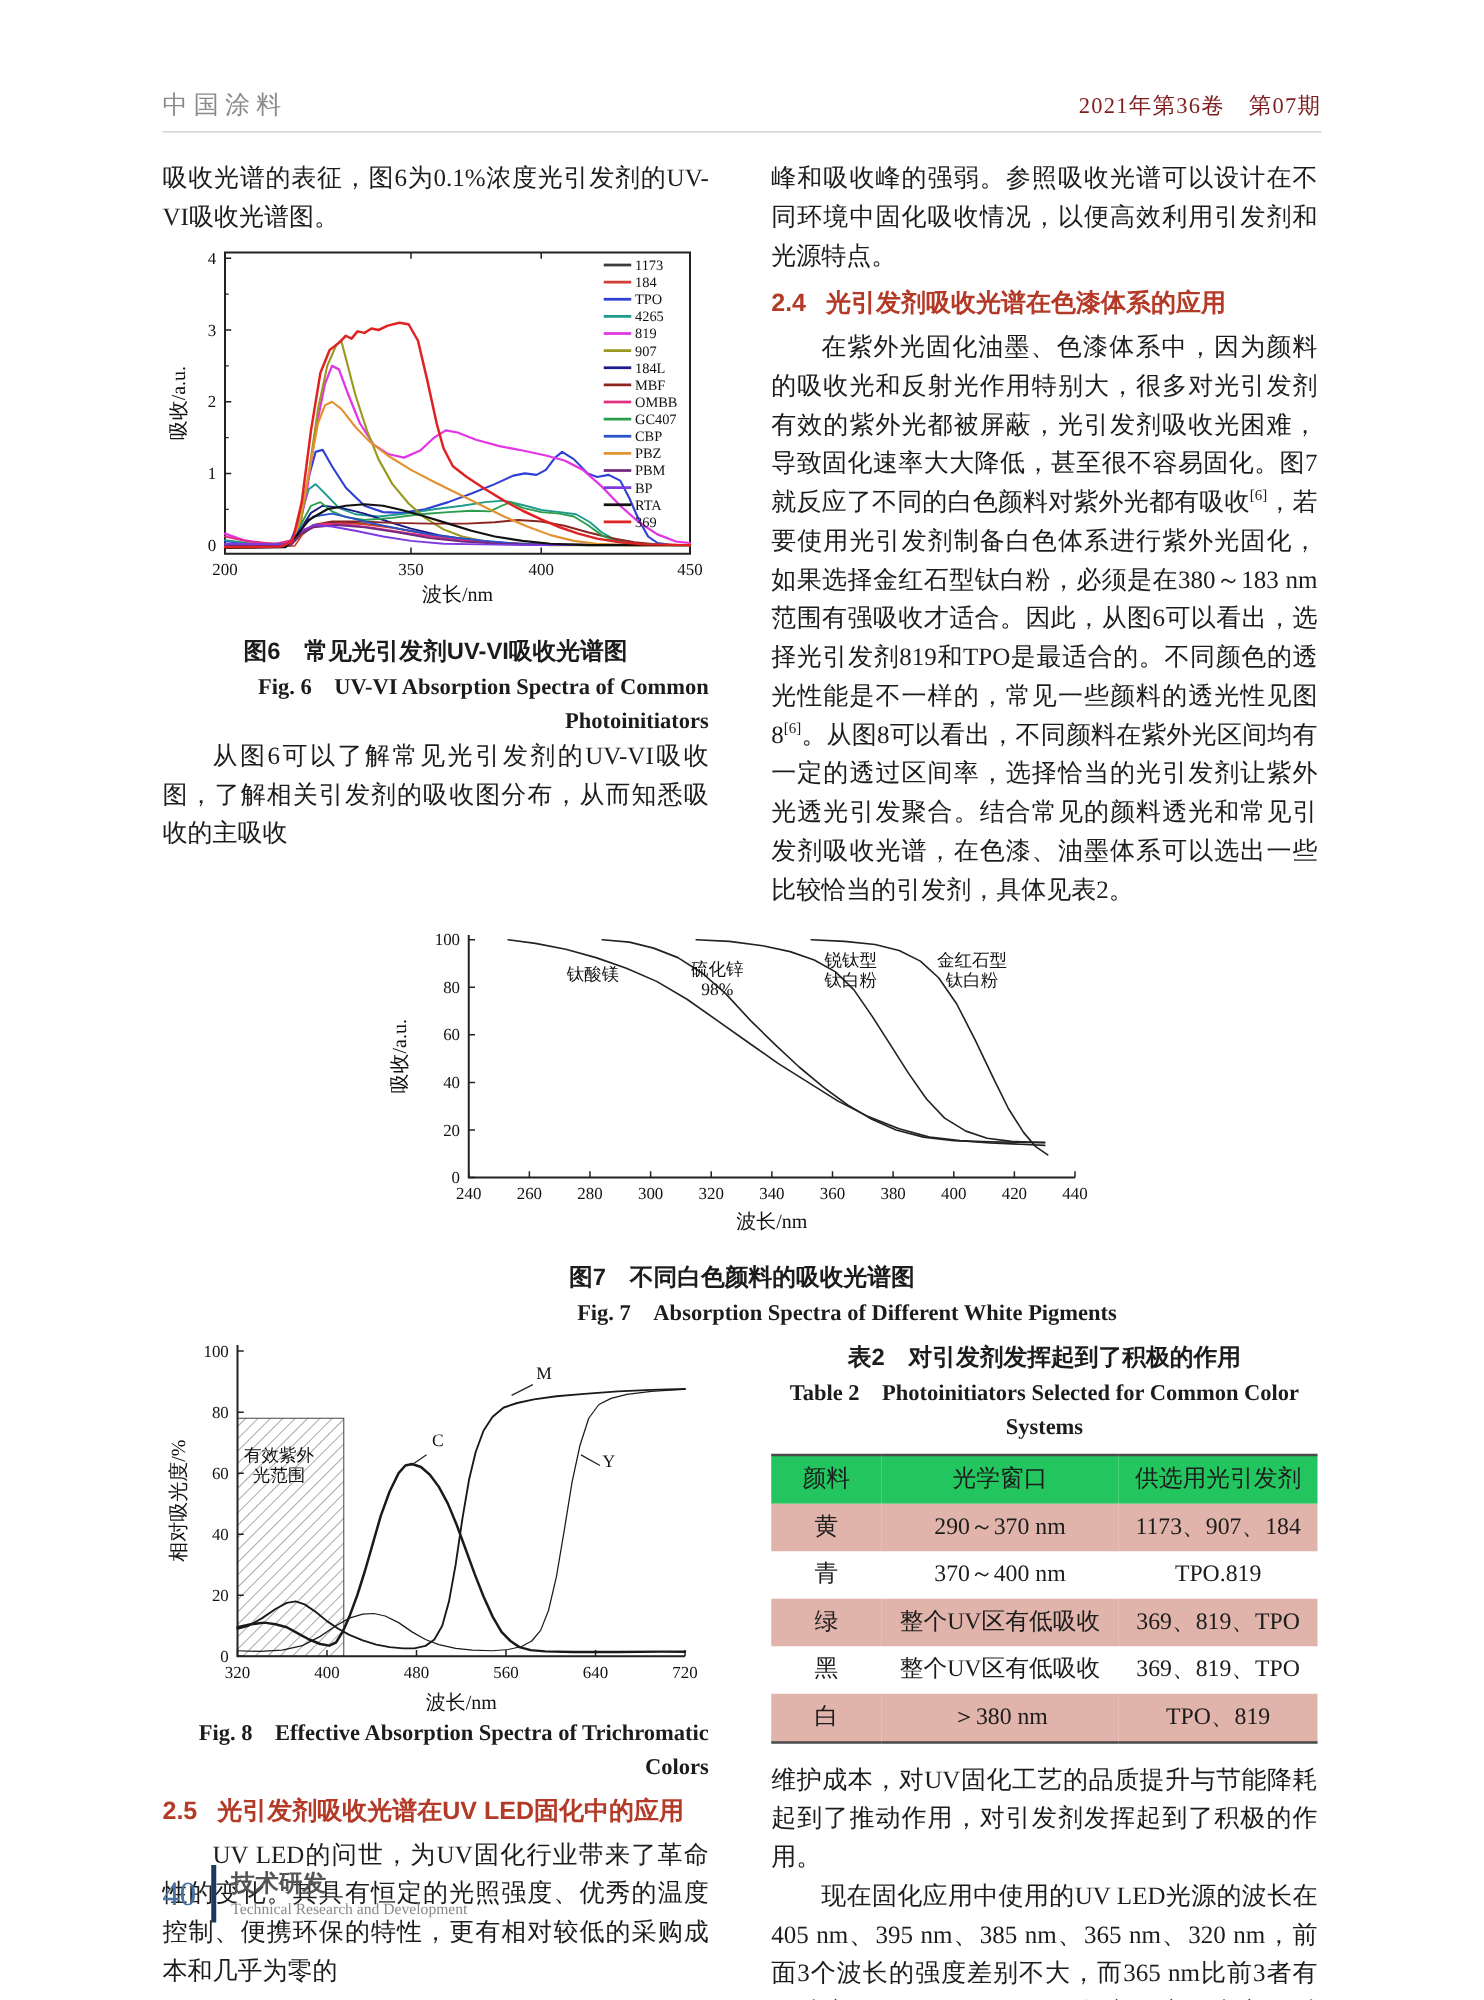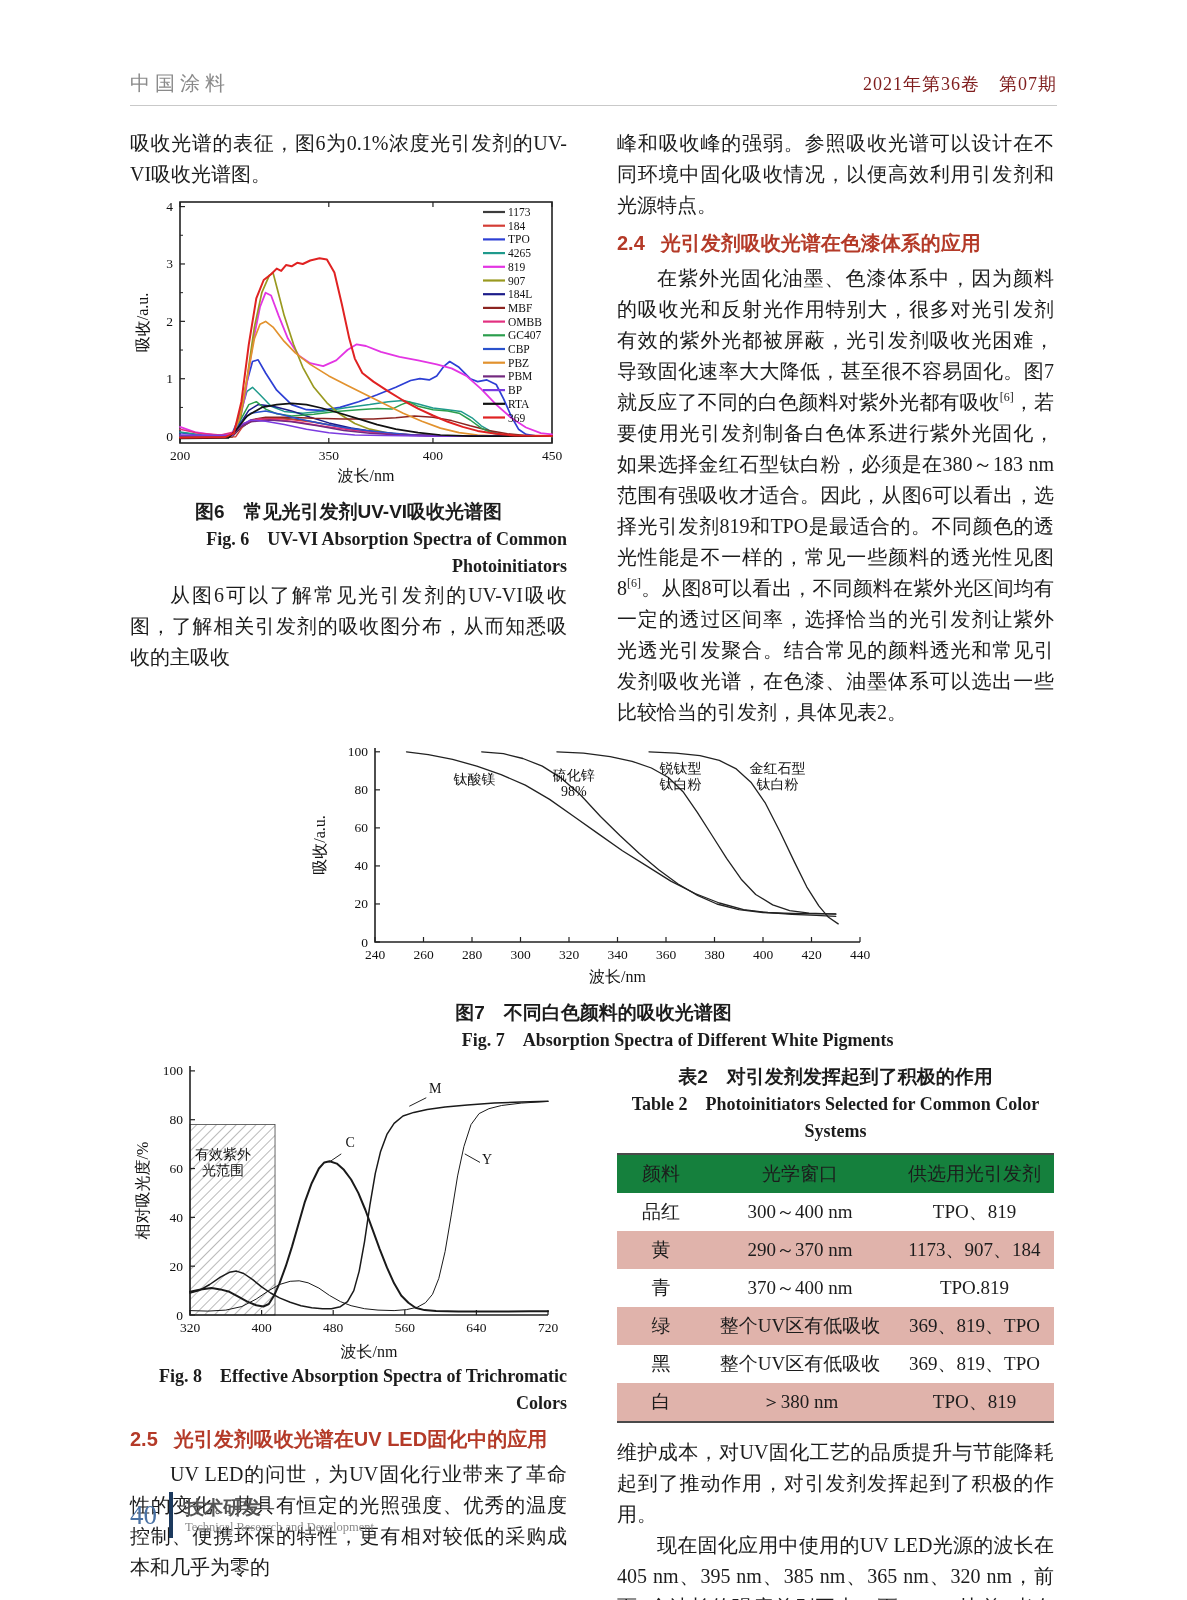--- a/index.html
+++ b/index.html
@@ -22,21 +22,21 @@
     text-justify:inter-ideograph; }
   .ind { text-indent:2em; }
   .para sup { font-size:12px; line-height:0; }
 
   .sec { font-family:"Liberation Sans","DejaVu Sans",sans-serif;
     font-size:20px; font-weight:bold; margin:7px 0 5px 0; line-height:30px; }
   .sec .num { margin-right:16px; }
 
   figure { margin:0; text-align:center; }
   .capzh { font-family:"Liberation Sans","DejaVu Sans",sans-serif; font-weight:bold;
-    font-size:19px; line-height:29px; margin-top:10px; }
+    font-size:19px; line-height:29px; margin-top:20px; }
   .capen { font-weight:bold; font-size:18px; line-height:27px;text-align:right; }
 
   .chart { display:block; margin:2px auto 0 auto; }
   .chart text { fill:#111; font-family:"Liberation Serif","DejaVu Serif",serif; }
   .chart .tick { font-size:13.5px; }
   .chart .alabel { font-size:16px; }
   .chart .ann { font-size:14px; }
   .chart .lgd { font-size:11.5px; }
 
   .fig7block { width:600px; margin:8px auto 2px auto; }
@@ -282,32 +282,27 @@
         </h3>
         <p class="para ind">UV LED的问世，为UV固化行业带来了革命性的变化。其具有恒定的光照强度、优秀的温度控制、便携环保的特性，更有相对较低的采购成本和几乎为零的</p>
       </div>
 
       <div class="col">
         <div class="tblock">
           <div class="ttl-zh">表2　对引发剂发挥起到了积极的作用</div>
           <div class="ttl-en">Table 2　Photoinitiators Selected for Common Color Systems</div>
           <table class="t2" id="t2">
             <thead>
-              <tr style="background: #15803d;">
+              <tr style="background: #22c55e;">
                 <th>颜料</th>
                 <th>光学窗口</th>
                 <th>供选用光引发剂</th>
               </tr>
             </thead>
             <tbody>
-              <tr>
-                  <td>品红</td>
-                  <td>300～400 nm</td>
-                  <td>TPO、819</td>
-                </tr>
               <tr style="background: rgb(224, 179, 171);">
                   <td>黄</td>
                   <td>290～370 nm</td>
                   <td>1173、907、184</td>
                 </tr>
               <tr>
                   <td>青</td>
                   <td>370～400 nm</td>
                   <td>TPO.819</td>
                 </tr>

